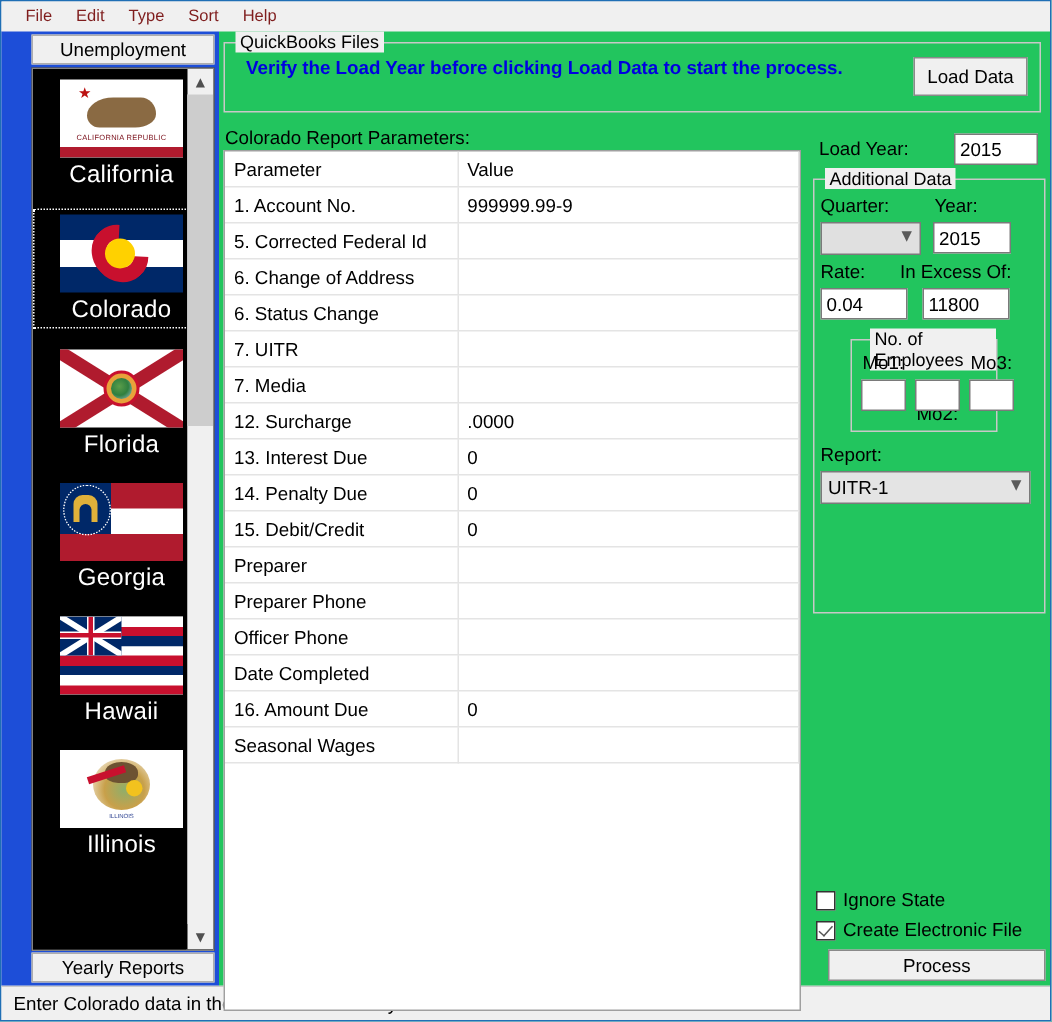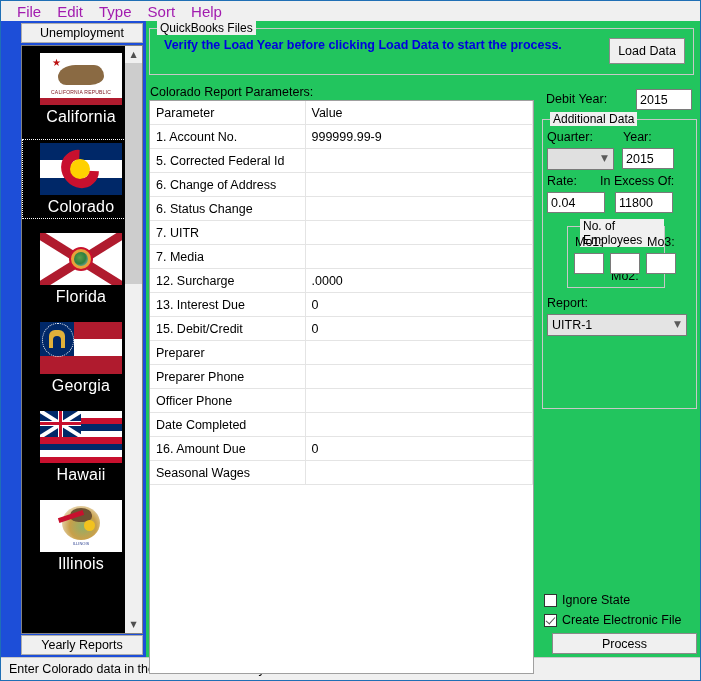--- a/index.html
+++ b/index.html
@@ -43,21 +43,21 @@
   .win-btn.min span{display:block;width:11px;height:1px;background:#000;margin-top:5px;}
   .win-btn.max span{display:block;width:10px;height:10px;border:1px solid #c7c7c7;box-sizing:border-box;}
   .win-btn.close span{
     font-size:15px;line-height:15px;font-family:"DejaVu Sans",sans-serif;
   }
   
   .menubar{
     height:20px;min-height:20px;display:flex;align-items:center;
     background:#f0f0f0;padding-left:8px;
   }
-  .menu-item{padding:1px 8px;font-size:15px;color:#a21caf;}
+  .menu-item{padding:1px 8px;font-size:11px;color:#7f1d1d;}
   
   .body-area{flex:1;display:flex;position:relative;}
   
   .sidebar{
     width:145px;min-width:145px;box-sizing:border-box;
     display:flex;flex-direction:column;
     padding:2px 3px 2px 20px;background:#1d4ed8;
   }
   .side-btn{
     height:20px;box-sizing:border-box;
@@ -409,20 +409,24 @@
               </tr>
               <tr>
                 <td>12. Surcharge</td>
                 <td>.0000</td>
               </tr>
               <tr>
                 <td>13. Interest Due</td>
                 <td>0</td>
               </tr>
               <tr>
+                <td>14. Penalty Due</td>
+                <td>0</td>
+              </tr>
+              <tr>
                 <td>15. Debit/Credit</td>
                 <td>0</td>
               </tr>
               <tr>
                 <td>Preparer</td>
                 <td></td>
               </tr>
               <tr>
                 <td>Preparer Phone</td>
                 <td></td>
@@ -443,21 +447,21 @@
                 <td>Seasonal Wages</td>
                 <td></td>
               </tr>
             </tbody>
         </table>
       </div>
 
       <div class="rightpanel">
 
         <div id="loadyear-row">
-          <div class="lbl" id="loadyear-lbl">Debit Year:</div>
+          <div class="lbl" id="loadyear-lbl">Load Year:</div>
           <input class="inp" id="loadyear-inp" value="2015" style="">
         </div>
 
         <div class="groupbox" id="add-group">
           <div class="gb-label">Additional Data</div>
 
           <div class="lbl" style="position:absolute;left:4px;top:10px;">Quarter:</div>
           <div class="lbl" style="position:absolute;left:80px;top:10px;">Year:</div>
           <div class="combo disabled" style="position:absolute;left:4px;top:28px;width:67px;">
             <span></span>

